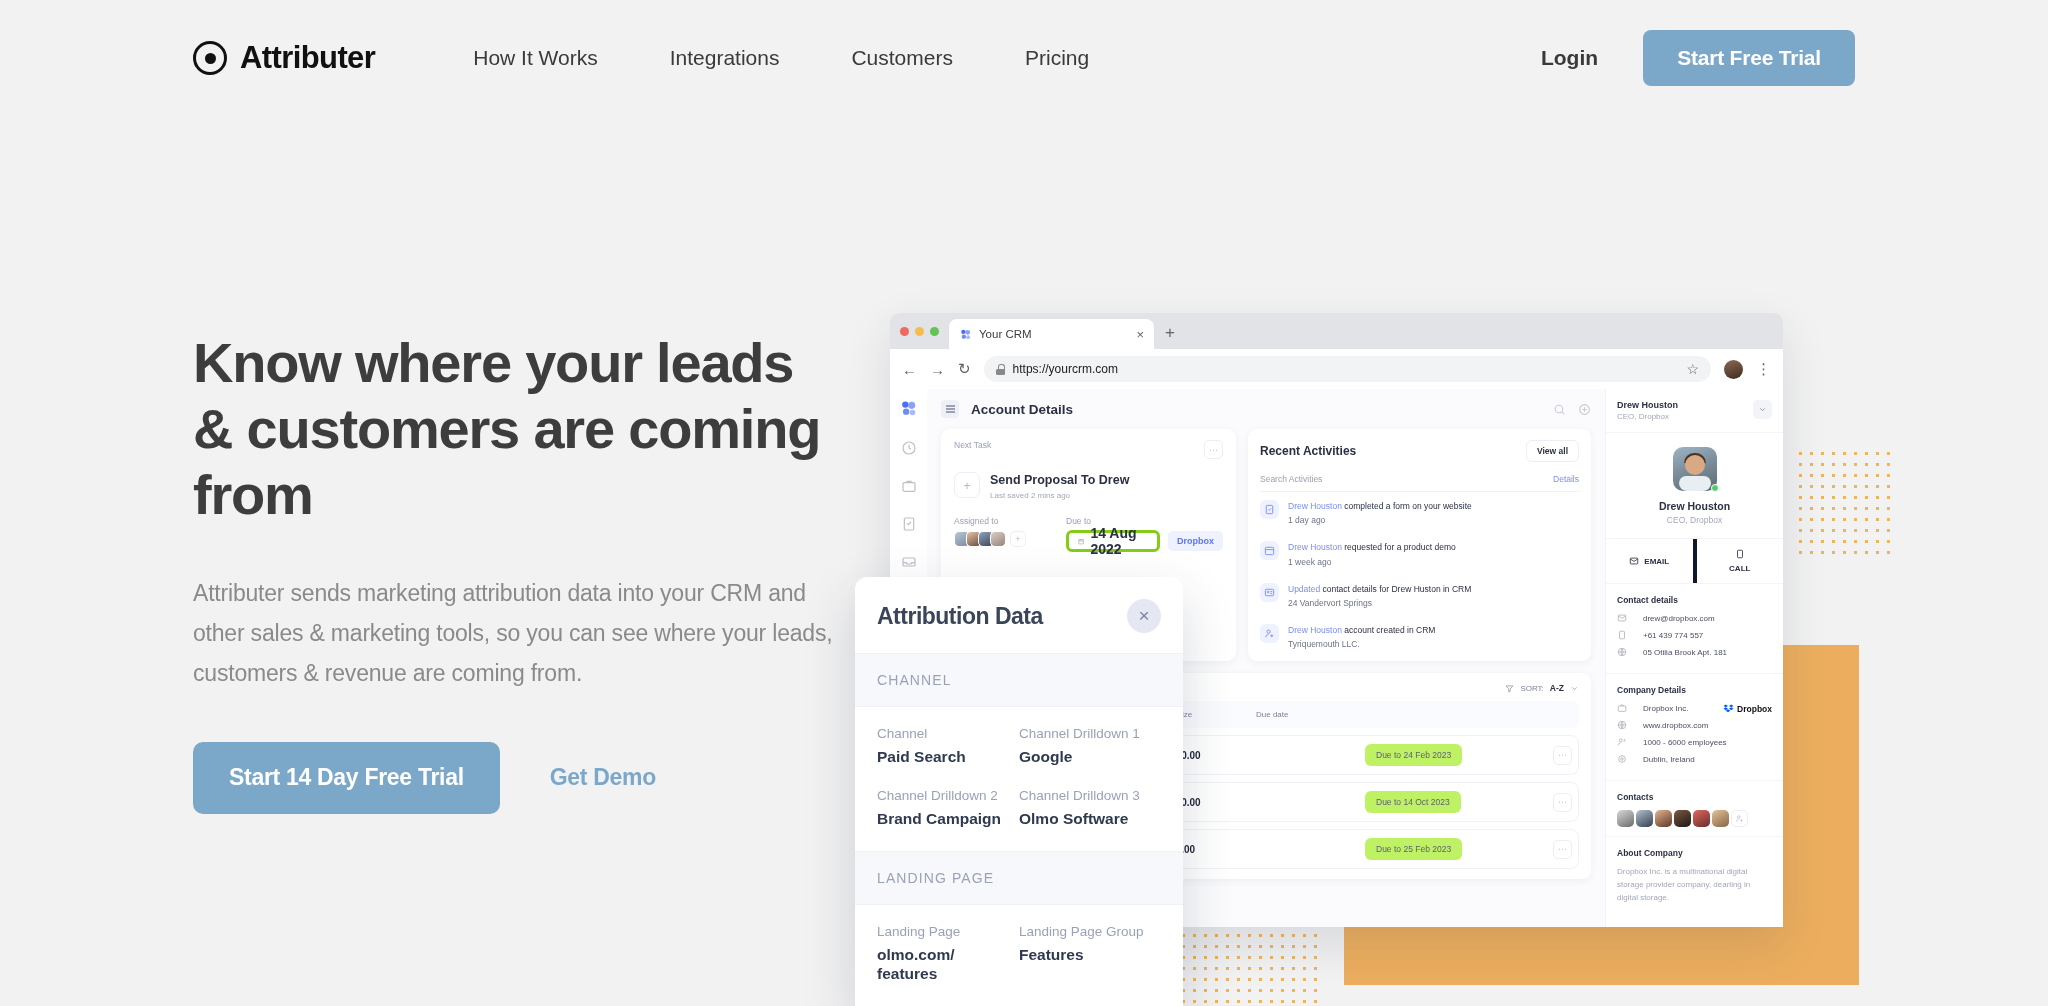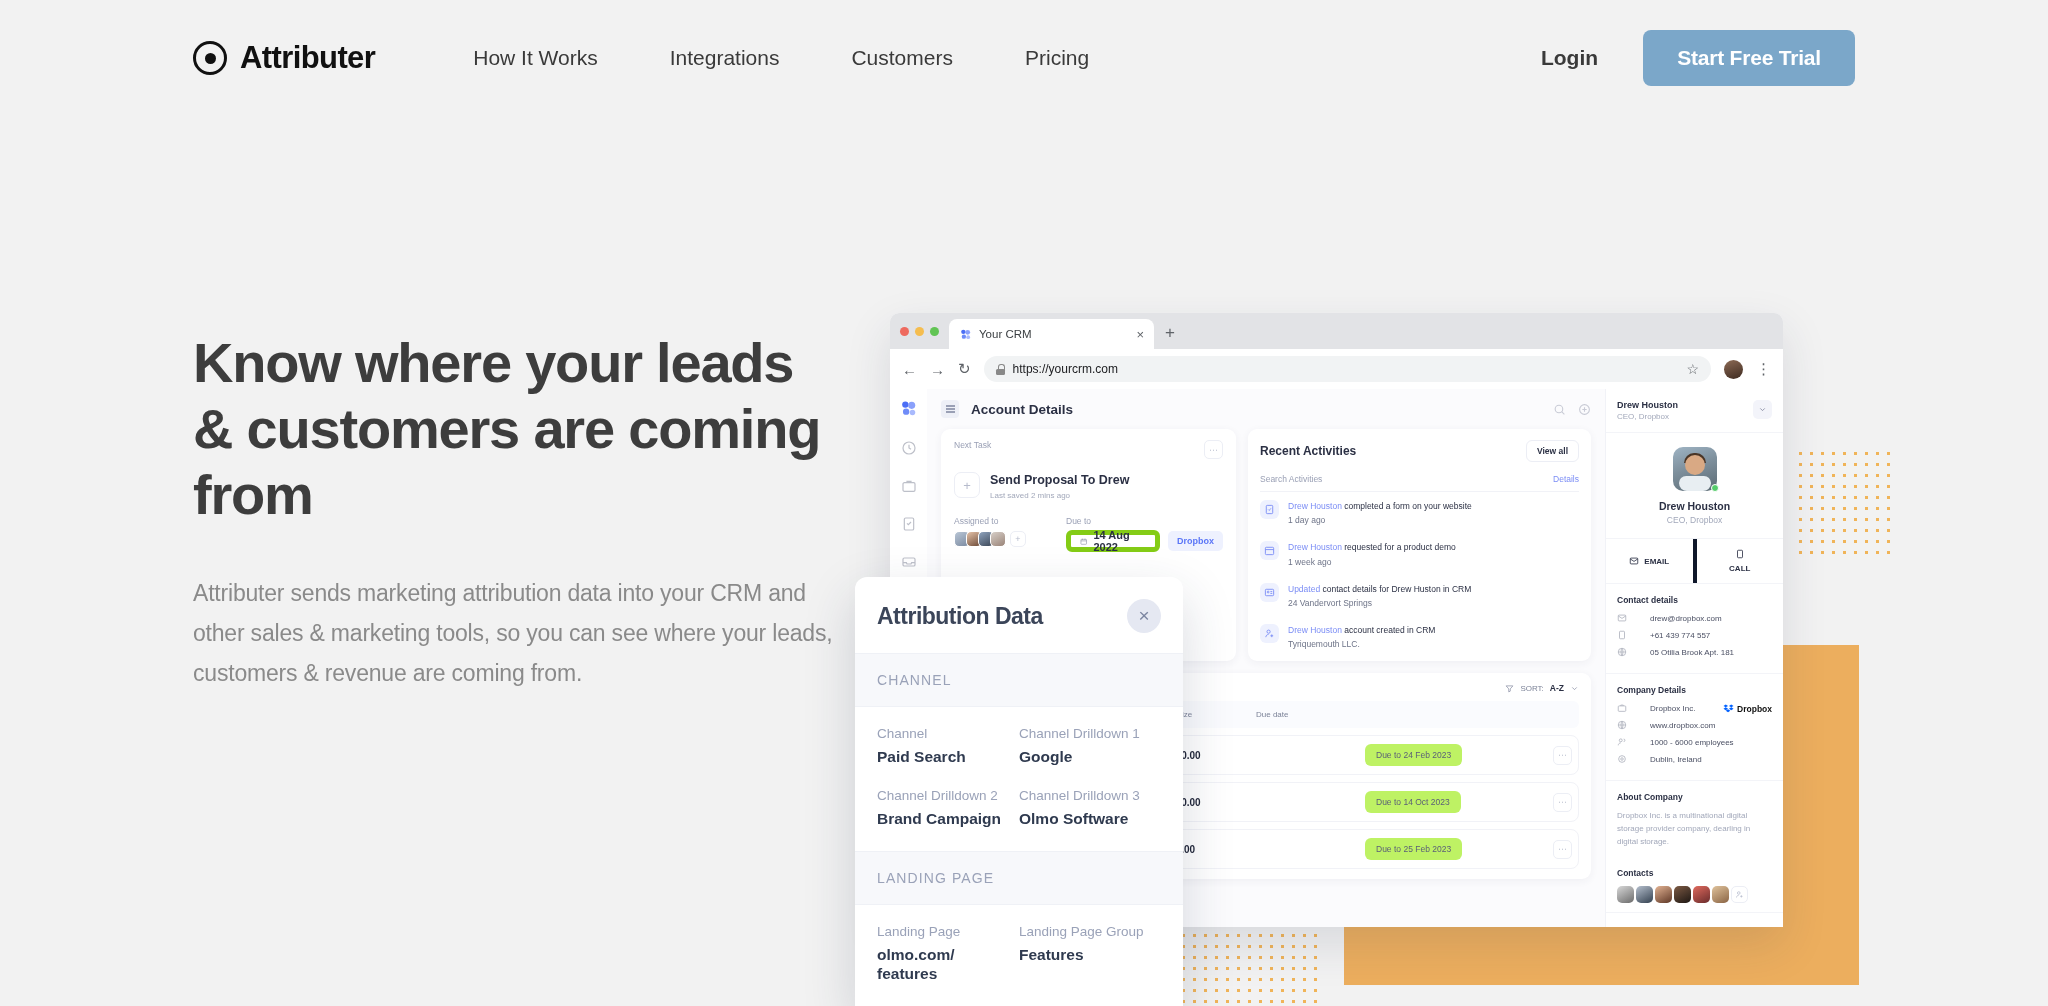--- a/index.html
+++ b/index.html
@@ -122,21 +122,21 @@
   .dots-btn { margin-left:auto; width: 19px; height: 19px; border-radius: 5px; border:1px solid #eceef5; color:#b6bbcc; font-size: 9px; display:flex; align-items:center; justify-content:center; cursor:pointer;}
   .task-body { display: flex; align-items: center; gap: 10px; margin-top: 11px; }
   .plus-box { width: 26px; height: 26px; border-radius: 7px; border: 1px solid #eceef5; color: #b6bbcc; display:flex;align-items:center;justify-content:center;font-size:13px; flex:0 0 26px; cursor:pointer;}
   .task-name { font-size: 12.5px; font-weight: bold; color: #2b3044; }
   .task-sub { font-size: 8px; color: #a2a8ba; margin-top: 3px; }
   .task-meta { display: flex; gap: 40px; margin-top: 16px; }
   .avatars { display: flex; margin-top: 5px; }
   .av { width: 16px; height: 16px; border-radius: 5px; border: 1.5px solid #fff; margin-left: -4px; }
   .av:first-child { margin-left: 0; }
   .av-plus { width: 16px; height: 16px; border-radius: 5px; border: 1px solid #eceef5; color:#b6bbcc; font-size: 9px; display:flex;align-items:center;justify-content:center; margin-left: 4px; cursor:pointer;}
-  .due-box { display:flex; align-items:center; gap:6px; border:5px solid #84cc16; border-radius:6px; height: 22px; padding: 0 9px; margin-top: 4px; font-size: 11px; font-weight:bold; color:#2b3044;}
+  .due-box { display:flex; align-items:center; gap:6px; border:3px solid #84cc16; border-radius:6px; height: 22px; padding: 0 9px; margin-top: 4px; font-size: 14px; font-weight:bold; color:#2b3044;}
   .tag-dropbox { background:#eef1fe; color:#5b76f7; font-size:9px; font-weight:bold; border-radius:5px; padding:5px 9px; margin-top:4px; }
 
   .card-act { flex: 1; padding: 11px 12px 4px; }
   .act-head { display: flex; align-items: center; }
   .act-title { font-size: 12px; font-weight: bold; color:#2b3044; }
   .viewall { margin-left:auto; font-size:8.5px; font-weight:bold; color:#2b3044; border:1px solid #eceef5; border-radius:6px; padding:5px 10px; cursor:pointer; }
   .act-sub { display:flex; align-items:center; margin-top: 12px; padding-bottom: 7px; border-bottom: 1px solid #f1f2f7; }
   .act-sub .l { font-size: 8.5px; color: #9aa0b5; }
   .act-sub .r { margin-left:auto; font-size: 8.5px; color: #7b8df5; cursor:pointer; }
   .act-item { display:flex; gap: 9px; padding: 8px 0; }
@@ -173,21 +173,21 @@
   .cr-photo .hair { position:absolute; left:11px; top:6px; width:22px; height:10px; border-radius:11px 11px 0 0; background:#4a3526; }
   .cr-photo .body { position:absolute; left:6px; bottom:0; width:32px; height:15px; border-radius:9px 9px 10px 10px; background:#e8eef2; }
   .cr-online { position:absolute; right:-2px; bottom:-1px; width:8px;height:8px;border-radius:50%;background:#54cc6a;border:1.5px solid #fff;}
   .cr-pname { font-size: 10.5px; font-weight: bold; color:#2b3044; margin-top: 9px; }
   .cr-prole { font-size: 8.5px; color:#a2a8ba; margin-top: 3px; }
   .cr-actions { display:flex; border-bottom:1px solid #f3f4f8; }
   .cr-act { flex:1; display:flex; align-items:center; justify-content:center; gap:5px; padding: 10px 0; font-size:8px; font-weight:bold; color:#2b3044; cursor:pointer; }
   .cr-act + .cr-act { border-left:4px solid #0f172a;flex-direction:column; }
   .cr-sec { padding: 11px 11px 9px; border-bottom:1px solid #f3f4f8; }
   .cr-sec-t { font-size: 8.5px; font-weight: bold; color:#2b3044; margin-bottom: 8px; }
-  .cr-line { display:flex; align-items:center; gap:23px; margin-bottom: 7px; font-size: 8px; color:#4a4f63; }
+  .cr-line { display:flex; align-items:center; gap:16px; margin-bottom: 7px; font-size: 8px; color:#4a4f63; }
   .cr-line svg { width: 10px; height: 10px; opacity:.55; flex:0 0 10px; }
   .cr-comp-head { display:flex; align-items:flex-start; }
   .dbx { margin-left:auto; display:flex; align-items:center; gap:3px; font-size:8.5px; font-weight:bold; color:#111; }
   .cr-contacts { display:flex; align-items:center; }
   .cc { width: 17px; height: 17px; border-radius: 5px; margin-right: 2px; }
   .cc-add { width:17px;height:17px;border:1px solid #eceef5;border-radius:5px;display:flex;align-items:center;justify-content:center;cursor:pointer;}
   .cr-about { font-size: 8px; color:#a2a8ba; line-height: 1.6; }
 
   
   .attr {
@@ -230,20 +230,24 @@
   </div>
 </div>
 
 <div class="orange-rect"></div>
 <div class="dots dots-tr"></div>
 <div class="dots dots-bl"></div>
 
 <div class="hero-left">
   <h1 class="headline">Know where your leads &amp; customers are coming from</h1>
   <p class="subcopy">Attributer sends marketing attribution data into your CRM and other sales &amp; marketing tools, so you can see where your leads, customers &amp; revenue are coming from.</p>
+  <div class="cta-row">
+    <button class="cta-primary">Start 14 Day Free Trial</button>
+    <a class="cta-secondary">Get Demo</a>
+  </div>
 </div>
 
 <div class="browser">
 
   <div class="br-tabbar">
     <span class="lights">
       <i class="l-r"></i>
       <i class="l-y"></i>
       <i class="l-g"></i>
     </span>
@@ -580,42 +584,42 @@
         </div>
         <div class="cr-line">
           <svg viewBox="0 0 24 24" fill="none" stroke="#6e7488" stroke-width="2">
               <circle cx="12" cy="12" r="8"></circle>
               <circle cx="12" cy="12" r="3"></circle>
             </svg>
           <span>Dublin, Ireland</span>
         </div>
       </div>
 
-      <div class="cr-sec" style="border-bottom:none">
-        <div class="cr-sec-t">About Company</div>
-        <div class="cr-about">Dropbox Inc. is a multinational digital storage provider company, dearling in digital storage.</div>
-      </div>
-
       <div class="cr-sec">
         <div class="cr-sec-t">Contacts</div>
         <div class="cr-contacts">
           <span class="cc" style="background:linear-gradient(150deg,#d8d8d8,#6b6b6b)"></span>
           <span class="cc" style="background:linear-gradient(150deg,#b5bfcd,#33404f)"></span>
           <span class="cc" style="background:linear-gradient(150deg,#e3b393,#5e3726)"></span>
           <span class="cc" style="background:linear-gradient(150deg,#7d5a44,#1d1713)"></span>
           <span class="cc" style="background:linear-gradient(150deg,#e06a5e,#6a2c2c)"></span>
           <span class="cc" style="background:linear-gradient(150deg,#e0c39c,#8a6444)"></span>
           <span class="cc-add">
             <svg viewBox="0 0 24 24" width="9" height="9" fill="none" stroke="#b6bbcc" stroke-width="2">
                 <circle cx="10" cy="8" r="3.5"></circle>
                 <path d="M4 20c0-3.3 2.7-6 6-6M17 14v6M14 17h6"></path>
               </svg>
           </span>
         </div>
       </div>
+
+      <div class="cr-sec" style="border-bottom:none">
+        <div class="cr-sec-t">About Company</div>
+        <div class="cr-about">Dropbox Inc. is a multinational digital storage provider company, dearling in digital storage.</div>
+      </div>
     </div>
   </div>
 </div>
 
 <div class="attr">
   <div class="attr-head">
     <span class="attr-title">Attribution Data</span>
     <span class="attr-close">×</span>
   </div>
 

